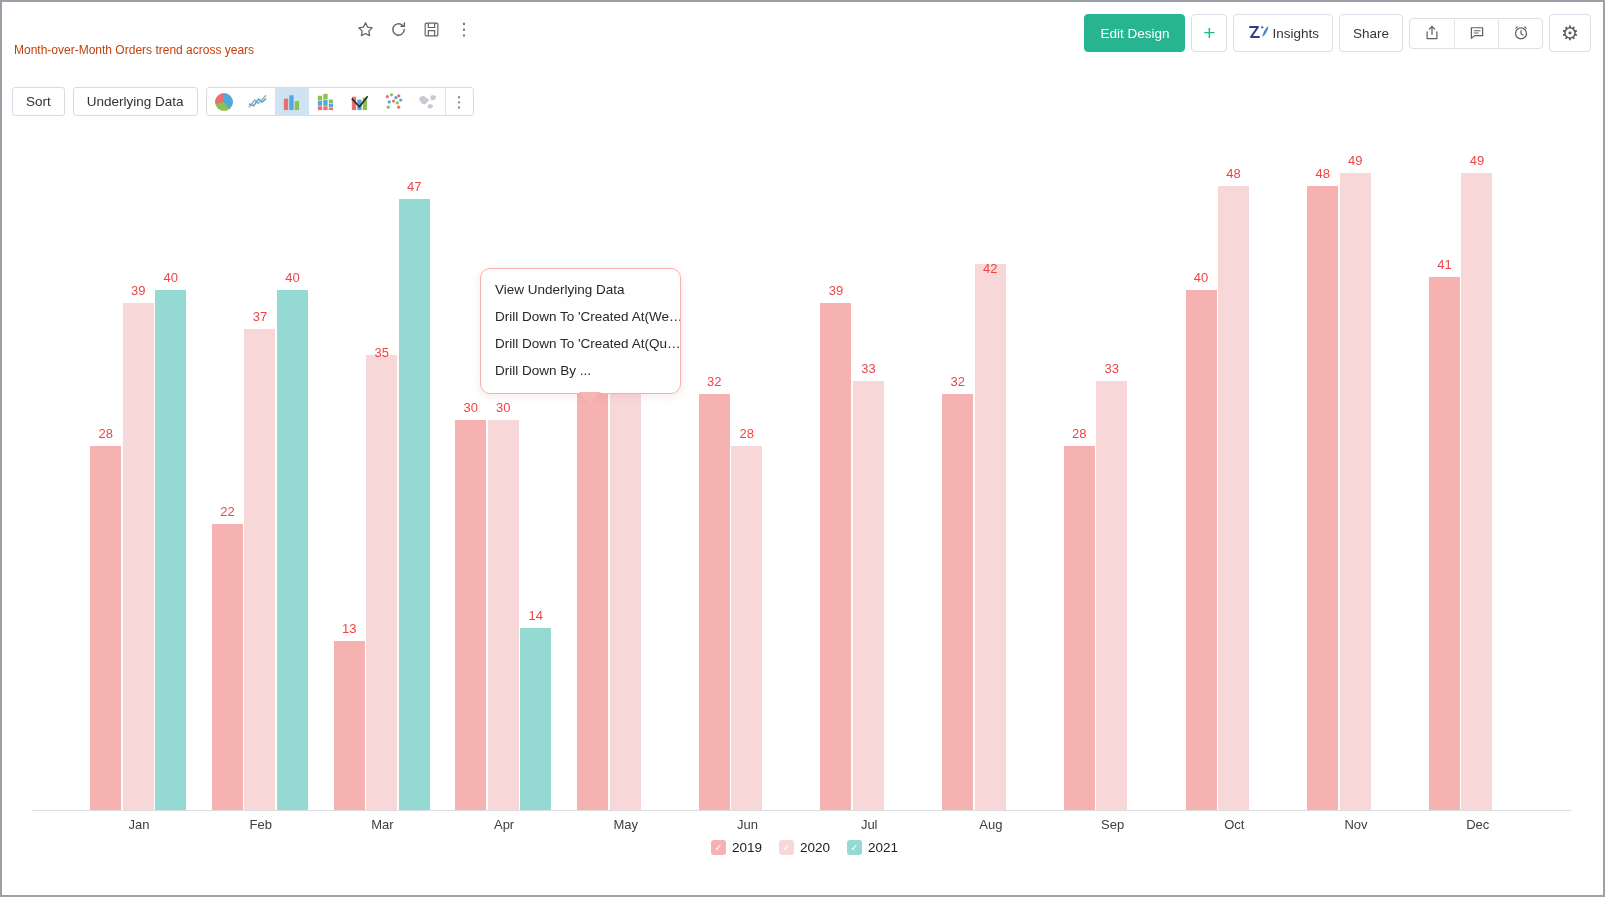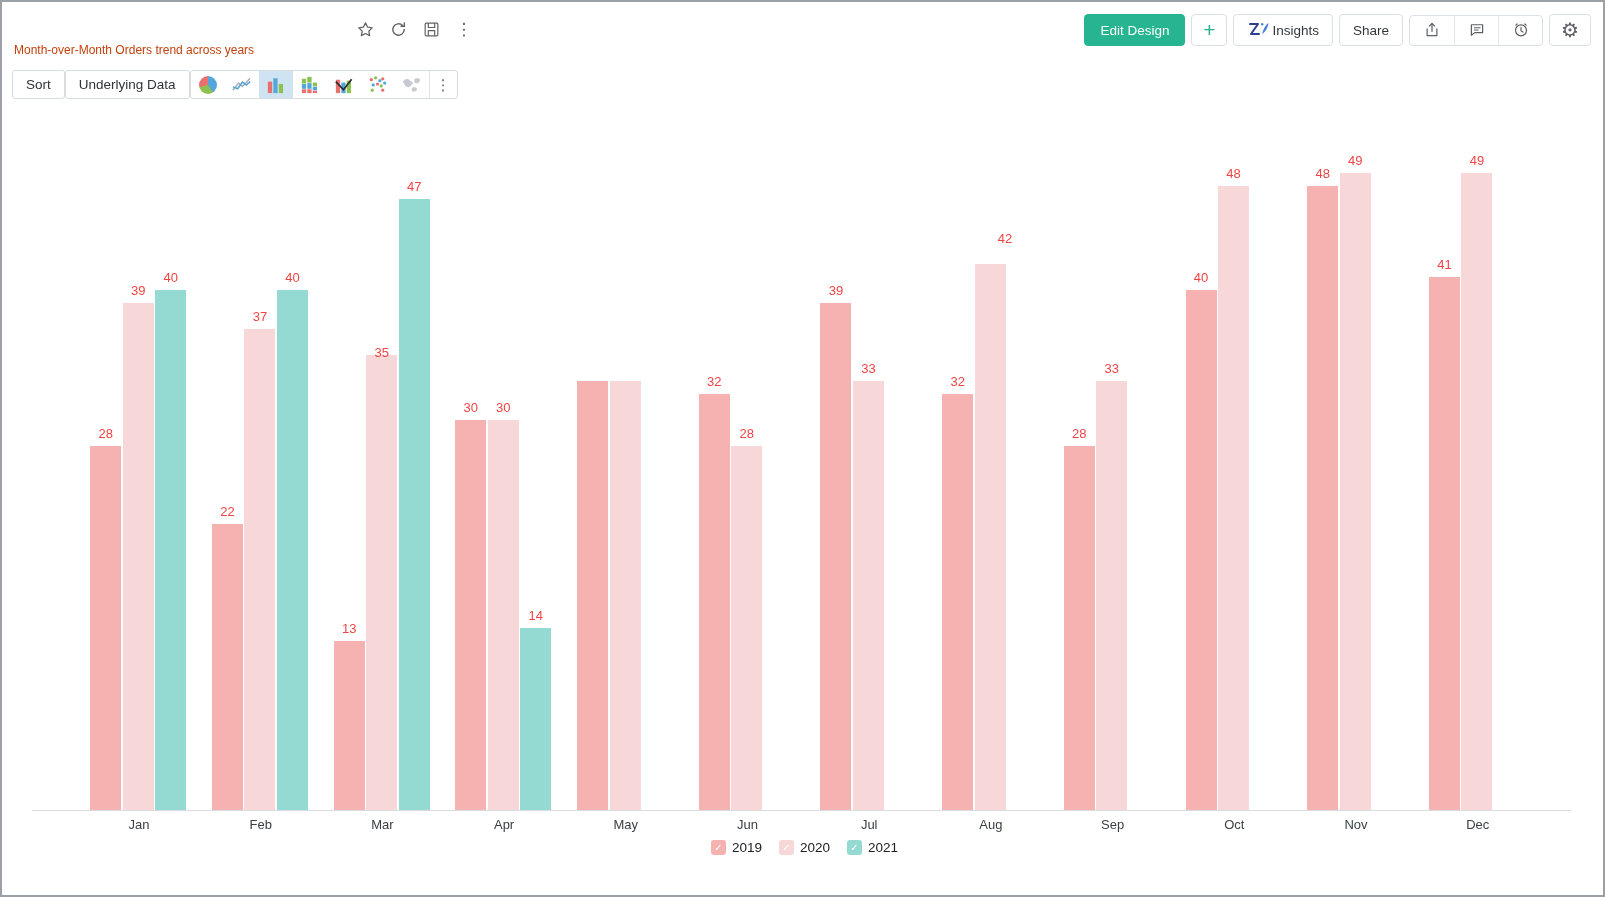--- a/index.html
+++ b/index.html
@@ -9,34 +9,34 @@
 
   
   .page-title { position:absolute; left:12px; top:13px; font-size:21px; font-weight:700; color:#1b1b1b; letter-spacing:.2px; }
   .title-icons { position:absolute; left:352px; top:16px; display:flex; align-items:center; gap:11px; }
   .tico { width:22px; height:22px; display:flex; align-items:center; justify-content:center; color:#5f6368; cursor:pointer; }
   .tico svg { width:19px; height:19px; }
   .kebab { font-size:17px; color:#5f6368; line-height:1; }
   .subtitle { position:absolute; left:12px; top:41px; font-size:12px; color:#c2410c; }
 
   .actions { position:absolute; top:12px; right:12px; display:flex; align-items:center; gap:6px; }
-  .btn { height:32px; display:flex; align-items:center; justify-content:center; background:#fff;
+  .btn { height:38px; display:flex; align-items:center; justify-content:center; background:#fff;
          border:1px solid #dbe0e6; border-radius:4px; font-size:13.5px; color:#33373b; padding:0 13px; cursor:pointer; }
   .btn-primary { background:#26b491; border-color:#26b491; color:#fff; font-weight:500; padding:0 15px; }
   .btn-plus { width:36px; padding:0; color:#26b491; font-size:21px; font-weight:400; }
   .btn-insights { gap:1px; }
   .seg-group { display:flex; height:31px; border:1px solid #dbe0e6; border-radius:4px; overflow:hidden; background:#fff; }
   .seg { width:44px; display:flex; align-items:center; justify-content:center; color:#5c6066; cursor:pointer; }
   .seg + .seg { border-left:1px solid #e3e7ec; }
   .seg svg { width:18px; height:18px; }
   .btn-gear { width:42px; padding:0; }
   .gear-glyph { font-size:20px; color:#5c6066; line-height:1; }
 
   
-  .toolbar { position:absolute; left:10px; top:68px; display:flex; align-items:center; }
+  .toolbar { position:absolute; left:10px; top:85px; display:flex; align-items:center; gap:8px; }
   .tbtn { height:29px; display:flex; align-items:center; background:#fff; border:1px solid #d7dce1;
           border-radius:3px; font-size:13.5px; color:#2f3337; padding:0 13px; cursor:pointer; }
   .chart-types { display:flex; height:29px; border:1px solid #d7dce1; border-radius:3px; background:#fff; align-items:stretch; }
   .ct { width:34px; display:flex; align-items:center; justify-content:center; cursor:pointer; }
   .ct.selected { background:#cfe3f2; }
   .ct svg { width:21px; height:21px; }
   .ct .pie { width:18px; height:18px; border-radius:50%;
              background:conic-gradient(#54a7d9 0 145deg, #8cc152 145deg 255deg, #e9706e 255deg 360deg); }
   .ct-kebab { border-left:1px solid #e0e4e9; width:28px; color:#5f6368; font-size:15px; }
 
@@ -234,21 +234,21 @@
         <div class="bar-label" style="left: 690.25px; top: 372px;">32</div>
         <div class="bar" style="left: 729.25px; top: 444px; width: 31px; height: 364px; background: rgb(248, 215, 216);"></div>
         <div class="bar-label" style="left: 722.75px; top: 424px;">28</div>
         <div class="bar" style="left: 818.45px; top: 301px; width: 31px; height: 507px; background: rgb(246, 177, 177);"></div>
         <div class="bar-label" style="left: 811.95px; top: 281px;">39</div>
         <div class="bar" style="left: 850.95px; top: 379px; width: 31px; height: 429px; background: rgb(248, 215, 216);"></div>
         <div class="bar-label" style="left: 844.45px; top: 359px;">33</div>
         <div class="bar" style="left: 940.15px; top: 392px; width: 31px; height: 416px; background: rgb(246, 177, 177);"></div>
         <div class="bar-label" style="left: 933.65px; top: 372px;">32</div>
         <div class="bar" style="left: 972.65px; top: 262px; width: 31px; height: 546px; background: rgb(248, 215, 216);"></div>
-        <div class="bar-label" style="left: 966.15px; top: 229px; text-align: right;">42</div>
+        <div class="bar-label" style="left: 966.15px; top: 259px;">42</div>
         <div class="bar" style="left: 1061.85px; top: 444px; width: 31px; height: 364px; background: rgb(246, 177, 177);"></div>
         <div class="bar-label" style="left: 1055.35px; top: 424px;">28</div>
         <div class="bar" style="left: 1094.35px; top: 379px; width: 31px; height: 429px; background: rgb(248, 215, 216);"></div>
         <div class="bar-label" style="left: 1087.85px; top: 359px;">33</div>
         <div class="bar" style="left: 1183.55px; top: 288px; width: 31px; height: 520px; background: rgb(246, 177, 177);"></div>
         <div class="bar-label" style="left: 1177.05px; top: 268px;">40</div>
         <div class="bar" style="left: 1216.05px; top: 184px; width: 31px; height: 624px; background: rgb(248, 215, 216);"></div>
         <div class="bar-label" style="left: 1209.55px; top: 164px;">48</div>
         <div class="bar" style="left: 1305.25px; top: 184px; width: 31px; height: 624px; background: rgb(246, 177, 177);"></div>
         <div class="bar-label" style="left: 1298.75px; top: 164px;">48</div>
@@ -281,15 +281,24 @@
         <span class="legend-item">
           <span class="swatch" style="background: rgb(248, 215, 216);">✓</span>
           <span>2020</span>
         </span>
         <span class="legend-item">
           <span class="swatch" style="background: rgb(148, 217, 210);">✓</span>
           <span>2021</span>
         </span>
       </div>
 
+    <div class="popup">
+      <div id="menu-items">
+          <div class="menu-item">View Underlying Data</div>
+          <div class="menu-item">Drill Down To 'Created At(We…</div>
+          <div class="menu-item">Drill Down To 'Created At(Qu…</div>
+          <div class="menu-item">Drill Down By ...</div>
+        </div>
+      <div class="caret"></div>
+    </div>
   </div>
 
 </div>
 
 </body></html>

